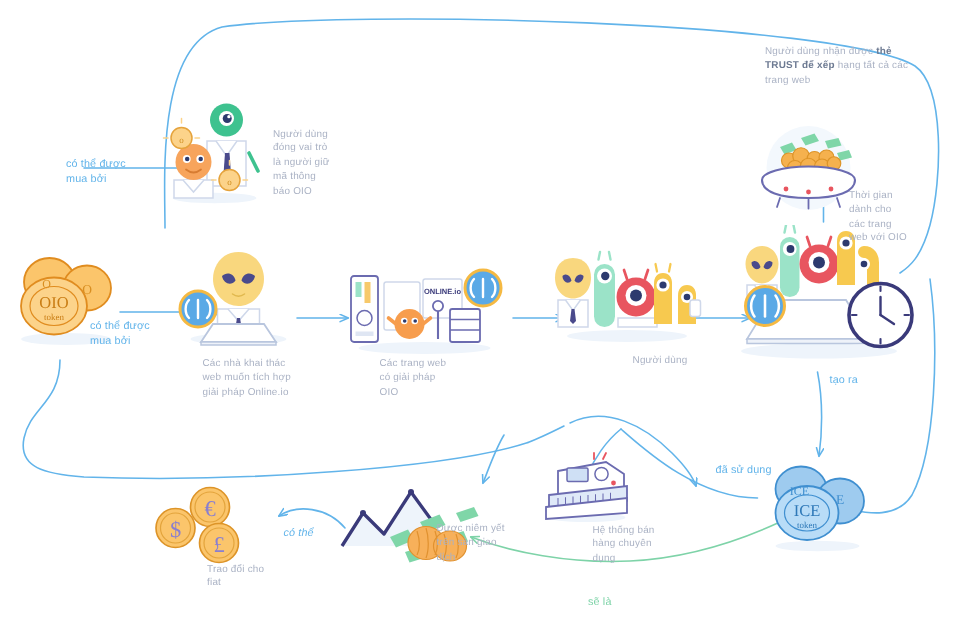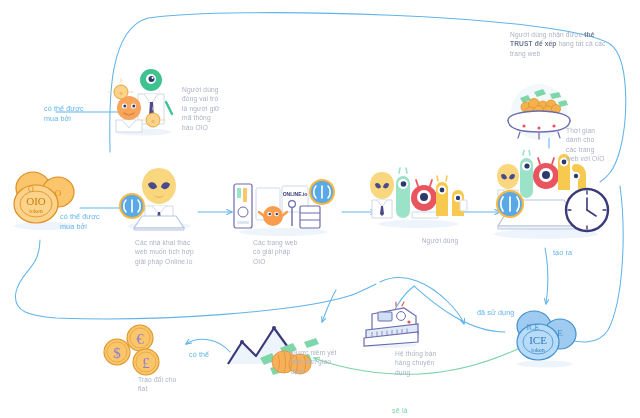--- a/index.html
+++ b/index.html
@@ -415,16 +415,16 @@
   </div>
   <div class="cap" style="left:138px;top:375px;width:60px;">Trao đổi cho
 fiat</div>
 
   <div class="albl" style="left:44px;top:104px;width:58px;">có thể được
 mua bởi</div>
   <div class="albl" style="left:60px;top:212px;width:58px;">có thể được
 mua bởi</div>
   <div class="albl" style="left:553px;top:248px;width:40px;">tạo ra</div>
   <div class="albl" style="left:477px;top:286px;width:52px;margin-top:22px;">đã sử dụng</div>
-  <div class="albl" style="left:189px;top:350px;width:34px;">có thể</div>
-  <div class="albl green" style="left:392px;top:406px;width:32px;">sẽ là</div>
+  <div class="albl" style="left:189px;top:350px;width:34px;font-style:italic;">có thể</div>
+  <div class="albl green" style="left:392px;top:396px;width:32px;">sẽ là</div>
 
 </div>
 
 </body></html>

